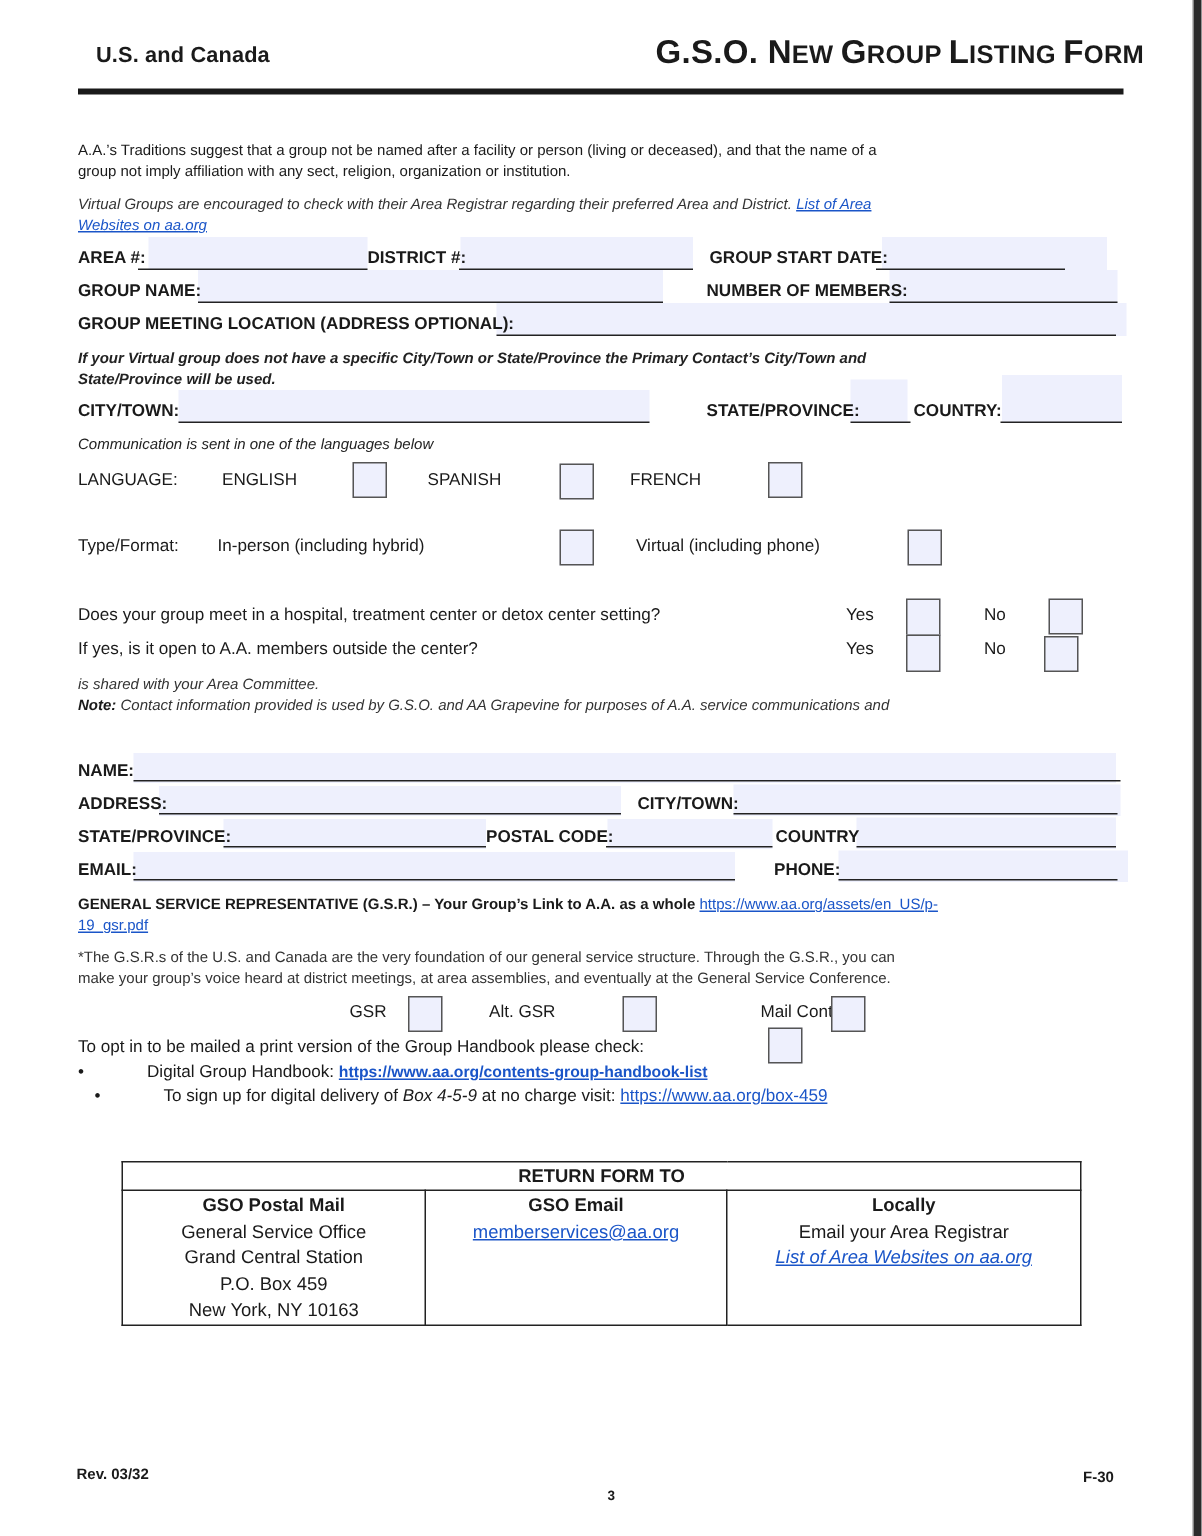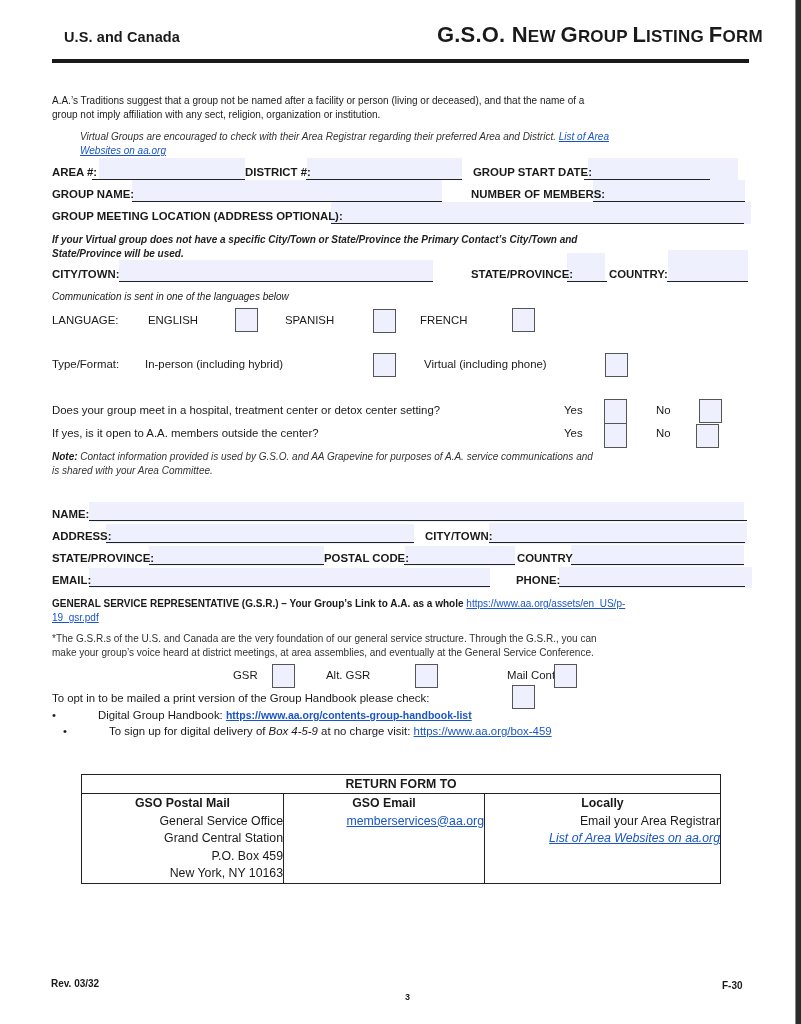--- a/index.html
+++ b/index.html
@@ -16,37 +16,37 @@
   .lbl{font-size:11.4px;font-weight:bold;}
   .lbl-n{font-size:11.4px;}
   .fill{position:absolute;background:#eef0fd;}
   .uline{position:absolute;height:0;border-bottom:1px solid #222;}
   .cb{position:absolute;width:21px;height:21px;background:#eef0fd;border:1.5px solid #555;box-sizing:border-box;}
   .ret-table{position:absolute;left:81px;top:774px;width:640px;border-collapse:collapse;font-size:12.3px;}
   .ret-table td,.ret-table th{border:1.5px solid #222;text-align:center;vertical-align:top;padding:0;}
   .ret-table th{font-weight:bold;height:18px;line-height:18px;}
   .ret-table td{line-height:17.5px;padding-top:1px;height:88px;}
   .ret-table .ch{font-weight:bold;display:block;}
-  .ret-table .ln{display:block;text-align:right;}
+  .ret-table .ln{display:block;}
   .foot{font-size:10px;font-weight:bold;}
 </style>
 </head>
 <body>
 
 <div class="page">
 
   <div class="abs hdr-left">U.S. and Canada</div>
   <div class="abs hdr-title"><span>G.S.O. </span><span>N</span><span class="sc">EW </span><span>G</span><span class="sc">ROUP </span><span>L</span><span class="sc">ISTING </span><span>F</span><span class="sc">ORM</span></div>
   <div class="abs hdr-rule"></div>
 
   <div class="abs para" style="left:52px;top:94px;">
     <div>A.A.’s Traditions suggest that a group not be named after a facility or person (living or deceased), and that the name of a</div>
     <div>group not imply affiliation with any sect, religion, organization or institution.</div>
   </div>
-  <div class="abs para it" style="left:52px;top:130px;margin-left:28px;">
+  <div class="abs para it" style="left:52px;top:130px;">
     <div><span>Virtual Groups are encouraged to check with their Area Registrar regarding their preferred Area and District. </span><a class="lnk">List of Area</a></div>
     <div><a class="lnk">Websites on aa.org</a></div>
   </div>
 
   <div class="fill" style="left:99px;top:158px;width:146px;height:22px;"></div>
   <div class="fill" style="left:307px;top:158px;width:155px;height:22px;"></div>
   <div class="fill" style="left:588px;top:158px;width:150px;height:22px;"></div>
   <div class="abs lbl" style="left:52px;top:166px;">AREA #:</div>
   <div class="uline" style="left:92px;top:179px;width:153px;"></div>
   <div class="abs lbl" style="left:245px;top:166px;">DISTRICT #:</div>
@@ -101,22 +101,22 @@
   <div class="abs lbl-n" style="left:656px;top:404px;">No</div>
   <div class="cb" style="left:699px;top:399px;width:23px;height:24px;"></div>
 
   <div class="abs lbl-n" style="left:52px;top:427px;">If yes, is it open to A.A. members outside the center?</div>
   <div class="abs lbl-n" style="left:564px;top:427px;">Yes</div>
   <div class="cb" style="left:604px;top:423px;width:23px;height:25px;"></div>
   <div class="abs lbl-n" style="left:656px;top:427px;">No</div>
   <div class="cb" style="left:696px;top:424px;width:23px;height:24px;"></div>
 
   <div class="abs para it" style="left:52px;top:450px;color:#333;">
+    <div>is shared with your Area Committee.</div>
     <div><b style="color:#1a1a1a;">Note:</b><span> Contact information provided is used by G.S.O. and AA Grapevine for purposes of A.A. service communications and</span></div>
-    <div>is shared with your Area Committee.</div>
   </div>
 
   <div class="abs lbl" style="left:358px;top:486px;text-decoration:underline;margin-top:17px;">PRIMARY CONTACT</div>
 
   <div class="fill" style="left:89px;top:502px;width:655px;height:20px;"></div>
   <div class="abs lbl" style="left:52px;top:508px;">NAME:</div>
   <div class="uline" style="left:89px;top:520px;width:658px;"></div>
 
   <div class="fill" style="left:106px;top:524px;width:308px;height:20px;"></div>
   <div class="fill" style="left:489px;top:523px;width:258px;height:21px;"></div>

